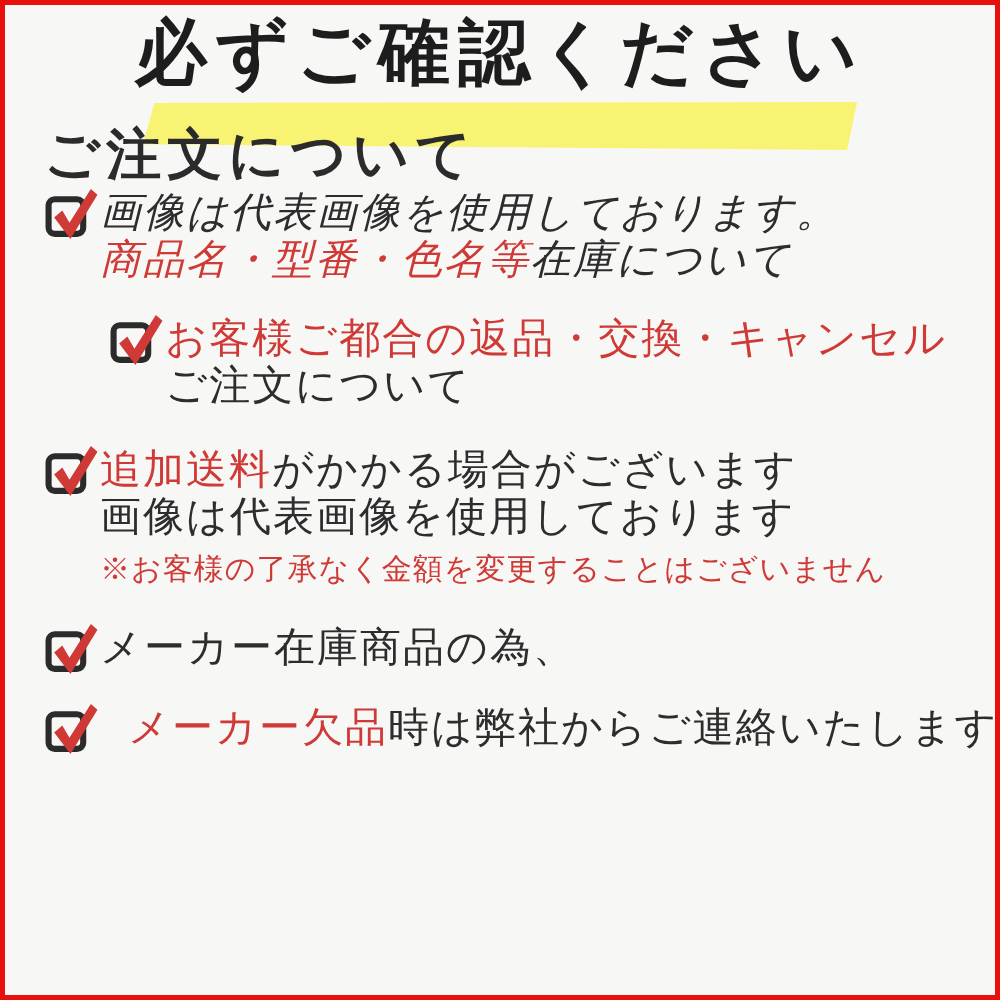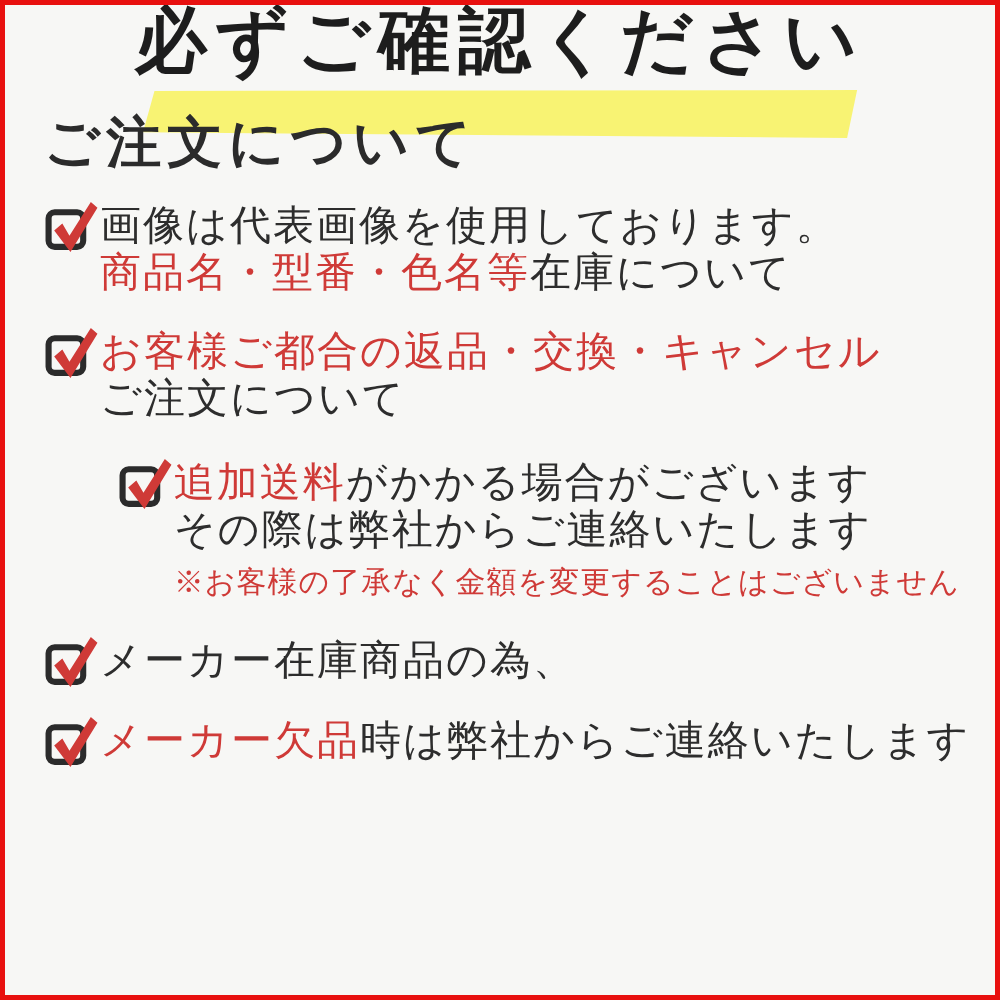--- a/index.html
+++ b/index.html
@@ -34,54 +34,54 @@
     top: 86px;
     width: 717px;
     height: 48px;
     background: var(--yellow, #f8f373);
     clip-path: polygon(0 88%, 1.6% 2%, 99.6% 0%, 98.2% 100%);
     z-index: 0;
   }
   .title {
     position: relative;
     z-index: 1;
-    margin: 4px;
+    margin: 16px;
     font-size: 72px;
     line-height: 1;
     letter-spacing: 8px;
     font-weight: 600;
     color: var(--title-ink, #1d1d1d);
     white-space: nowrap;
   }
   
   .content {
     position: relative;
-    padding: 0 40px 0 44px;
+    padding: 0 53px 0 44px;
   }
   h2.section-heading {
     margin: 0;
     font-size: 55px;
     line-height: 1;
     letter-spacing: 6px;
     font-weight: 600;
     color: var(--heading-ink, #2b2b2b);
     white-space: nowrap;
   }
   .heading-order { margin-top: 80px; }
   .heading-stock { margin-top: 30px; }
 
   .item {
     display: flex;
     align-items: flex-start;
   }
-  .item-1 { margin-top: 33px; }
-  .item-2 { margin-top: 32px; }
-  .item-3 { margin-top: 36px; justify-content: flex-end; }
+  .item-1 { margin-top: 8px; font-style: italic; }
+  .item-2 { margin-top: 32px; justify-content: flex-end; }
+  .item-3 { margin-top: 36px; }
   .item-4 { margin-top: 39px; }
-  .item-5 { margin-top: 28px; }
+  .item-5 { margin-top: 28px; gap: 28px; }
 
   .cb {
     flex: 0 0 56px;
     width: 56px;
     height: 56px;
     margin-top: -4px;
   }
   .cb svg { display: block; width: 56px; height: 56px; }
 
   .txt {
@@ -144,21 +144,21 @@
 
     <div class="item item-3">
       <span class="cb">
         <svg viewBox="0 0 110 110" aria-hidden="true">
           <rect x="9" y="28" width="68" height="68" rx="12" fill="none" stroke="#2b2b2b" stroke-width="12"></rect>
           <path d="M20 64 L36 50 L50 74 L92 8 L105 19 L52 106 Z" fill="#cf3a37"></path>
         </svg>
       </span>
       <div class="txt">
         <span class="line"><span class="red">追加送料</span><span>がかかる場合がございます</span></span>
-        <span class="line"><span>その際は弊社からご連絡いたします</span></span>
+        <span class="line"><span>画像は代表画像を使用しております</span></span>
         <span class="line note">※お客様の了承なく金額を変更することはございません</span>
       </div>
     </div>
   </section>
 
   <section>
 
     <div class="item item-4">
       <span class="cb">
         <svg viewBox="0 0 110 110" aria-hidden="true">

